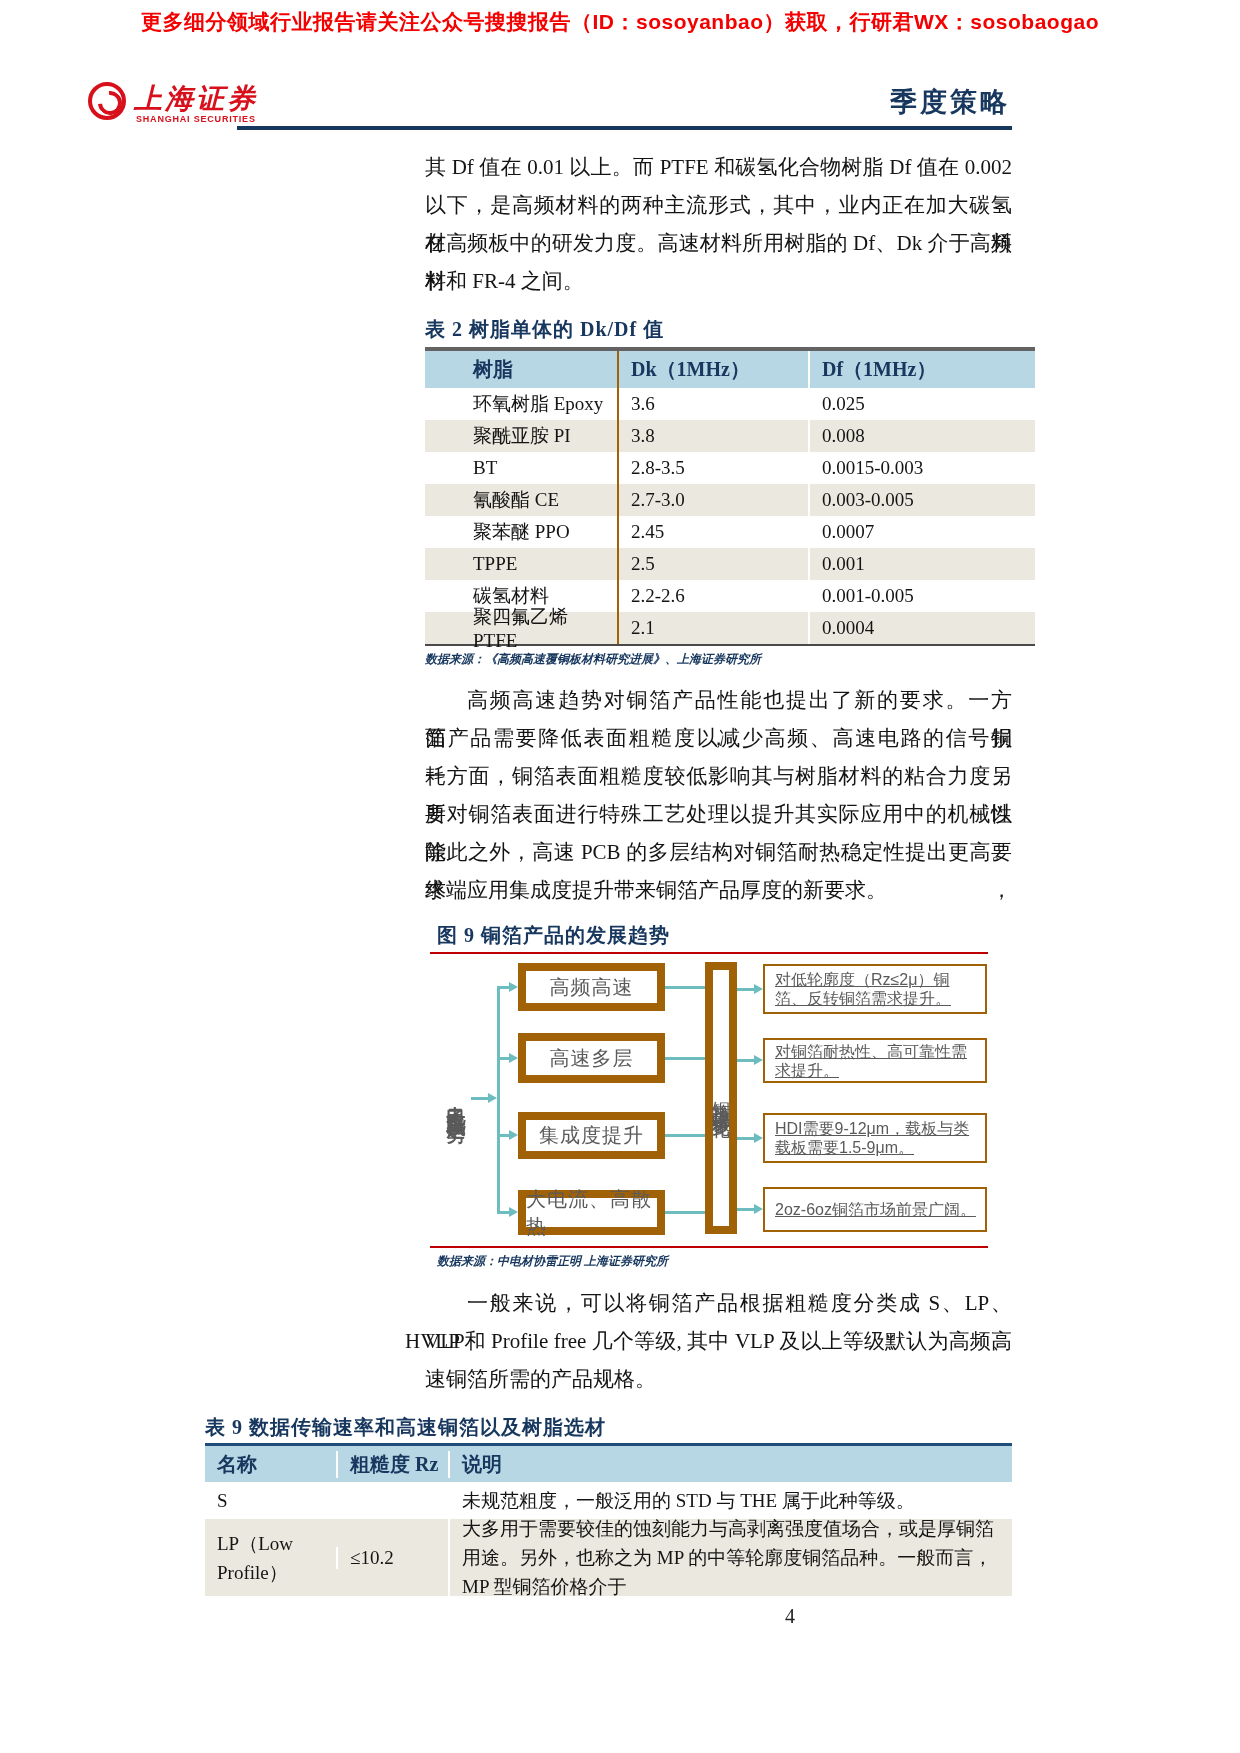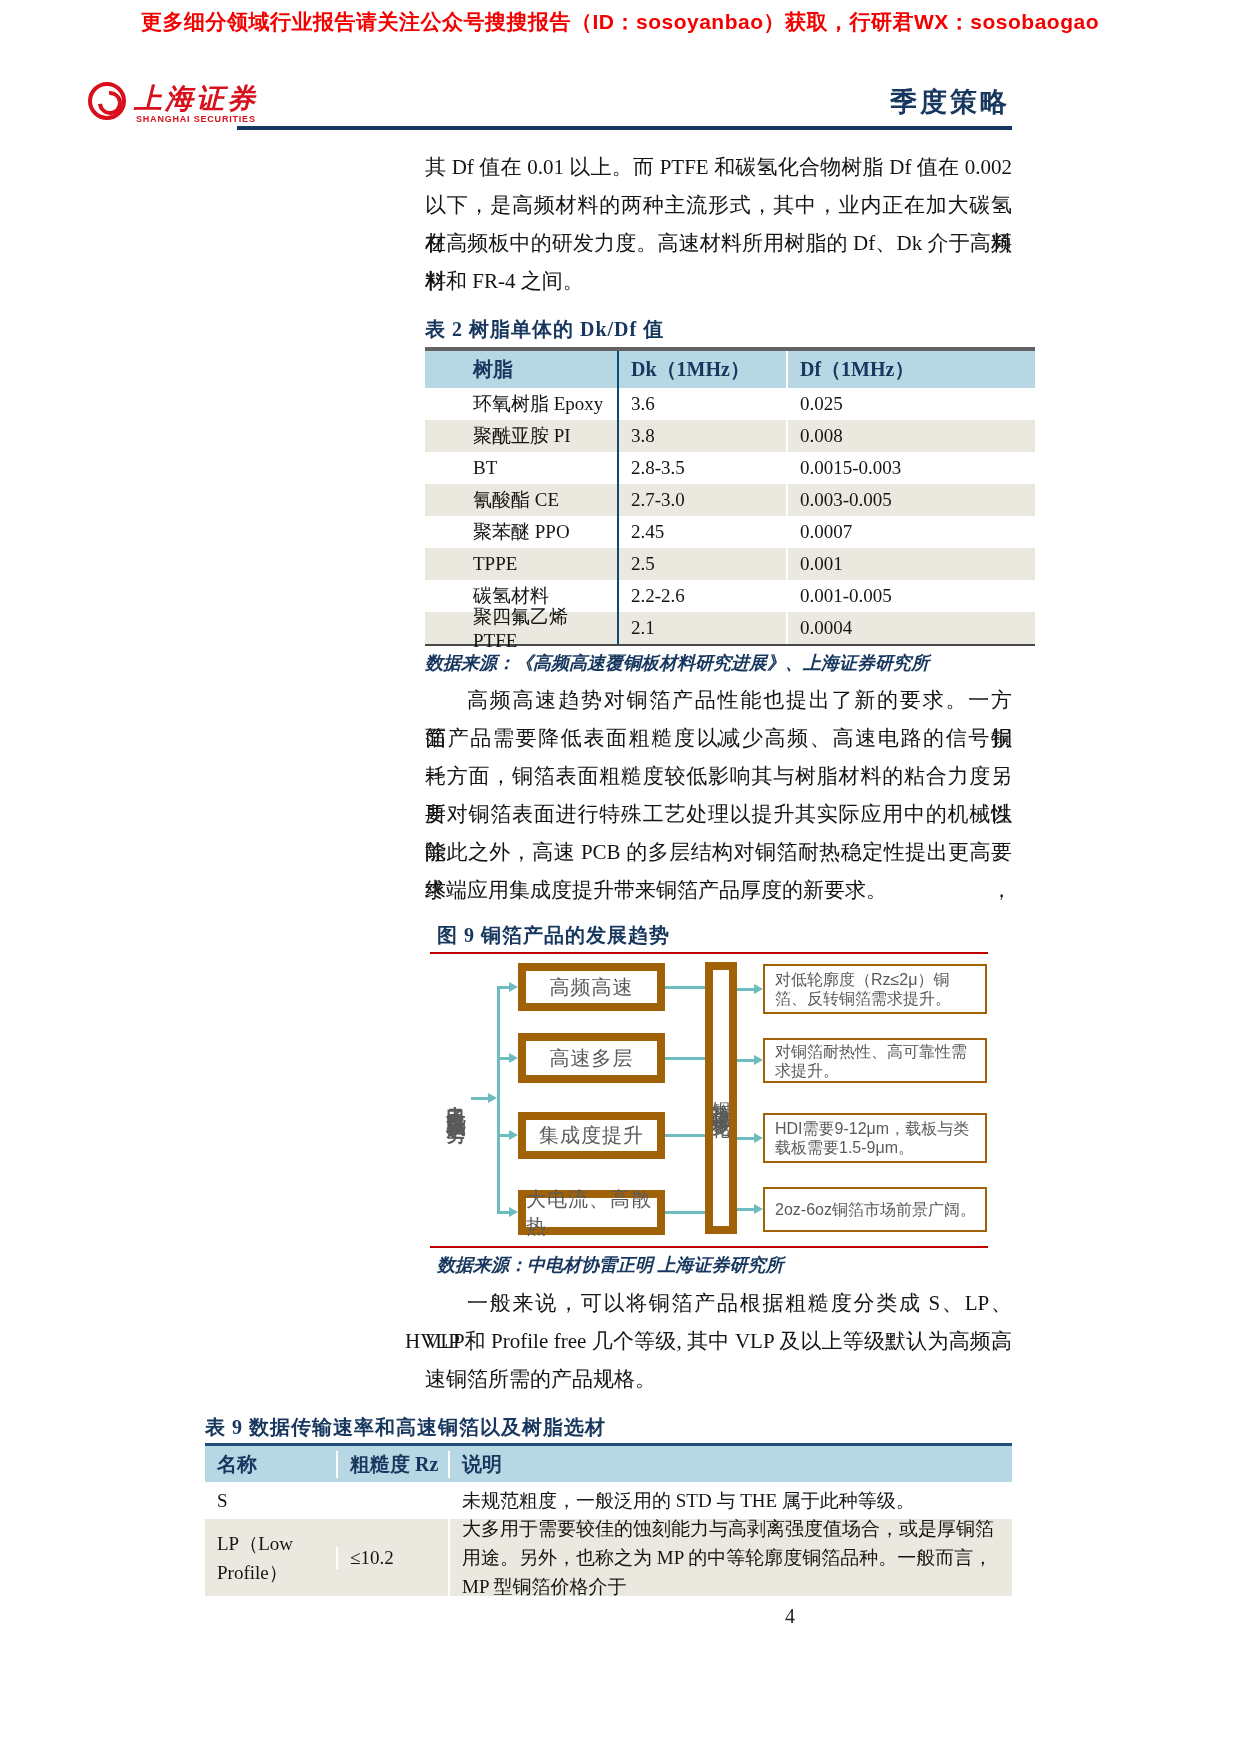--- a/index.html
+++ b/index.html
@@ -26,46 +26,46 @@
     color:#17375e;letter-spacing:3px;font-family:"Liberation Sans","DejaVu Sans",sans-serif;}
   .header-rule{position:absolute;left:237px;top:126px;width:775px;height:4px;background:#17375e;}
   
   .para{position:absolute;left:425px;width:587px;font-size:21px;color:#141414;}
   .para .line{height:38px;line-height:38px;}
   .para .just{text-align:justify;text-align-last:justify;}
   .para .ind{text-indent:42px;}
   .para .hang{margin-left:-20px;width:607px;}
   
   .blk-title{position:absolute;font-size:20px;font-weight:bold;color:#17375e;letter-spacing:1px;}
-  .src{position:absolute;font-size:18px;font-weight:bold;font-style:italic;color:#17375e;}
+  .src{position:absolute;font-size:12px;font-weight:bold;font-style:italic;color:#17375e;}
   
   .t2{position:absolute;left:425px;top:347px;width:610px;
     border-top:4px solid #636363;border-bottom:2px solid #4a4a4a;box-sizing:border-box;}
   .trow{display:flex;align-items:center;}
   .t2 .thead{height:37px;background:#b7d7e5;font-weight:bold;color:#17375e;font-size:20px;}
   .t2 .drow{height:32px;font-size:19px;}
   .t2 .alt{background:#ebe9df;}
   .t2 .c{box-sizing:border-box;padding-left:12px;height:100%;display:flex;align-items:center;}
   .t2 .c1{width:192px;padding-left:48px;}
-  .t2 .c2{width:169px;border-left:2px solid #0c4a6e;}
+  .t2 .c2{width:191px;border-left:2px solid #a16207;}
   .t2 .c3{flex:1;border-left:2px solid #fff;}
   
   .redline{position:absolute;left:430px;width:558px;height:2px;background:#c00000;}
   .fig{position:absolute;left:430px;top:960px;width:560px;height:280px;
     font-family:"Liberation Sans","DejaVu Sans",sans-serif;color:#5a5a5a;}
   .vtext{writing-mode:vertical-rl;text-orientation:upright;letter-spacing:3px;}
   .fig .left-label{position:absolute;left:13px;top:60px;height:160px;display:flex;
     align-items:center;font-size:19px;font-weight:bold;letter-spacing:2px;}
   .tealbox{position:absolute;border:8px solid #a16207;background:#fff;box-sizing:border-box;
     display:flex;align-items:center;justify-content:center;}
   .mbox{left:88px;width:147px;font-size:20px;letter-spacing:1px;}
   .collector{left:275px;width:32px;top:2px;height:272px;}
   .collector .vtext{font-size:18px;letter-spacing:2px;line-height:32px;}
   .rbox{left:333px;width:224px;border-width:2px;justify-content:flex-start;
-    padding:2px 6px 2px 10px;font-size:16px;line-height:19px;letter-spacing:0;}
+    padding:2px 6px 2px 10px;font-size:16px;line-height:19px;letter-spacing:0;text-decoration:underline;}
   .dln{position:absolute;background:#6cbcc0;}
   .tri{position:absolute;width:0;height:0;border-top:5px solid transparent;
     border-bottom:5px solid transparent;border-left:9px solid #6cbcc0;}
   
   .t3{position:absolute;left:205px;top:1443px;width:807px;border-top:3px solid #1f4e79;box-sizing:border-box;}
   .t3 .thead{height:36px;background:#b7d7e5;font-weight:bold;color:#17375e;font-size:20px;}
   .t3 .c{box-sizing:border-box;padding-left:12px;display:flex;align-items:center;}
   .t3 .c1{width:131px;}
   .t3 .c2{width:112px;border-left:2px solid #fff;}
   .t3 .c3{flex:1;border-left:2px solid #fff;}

